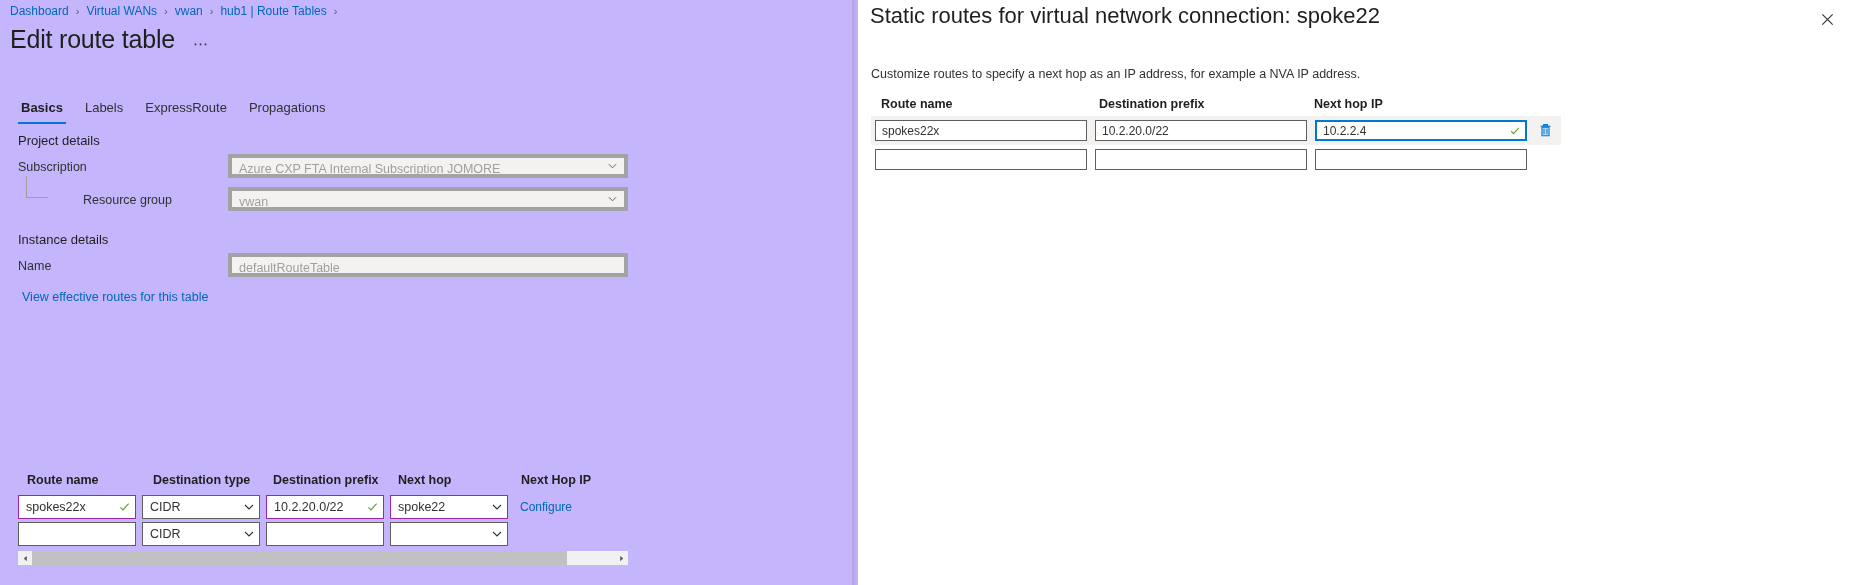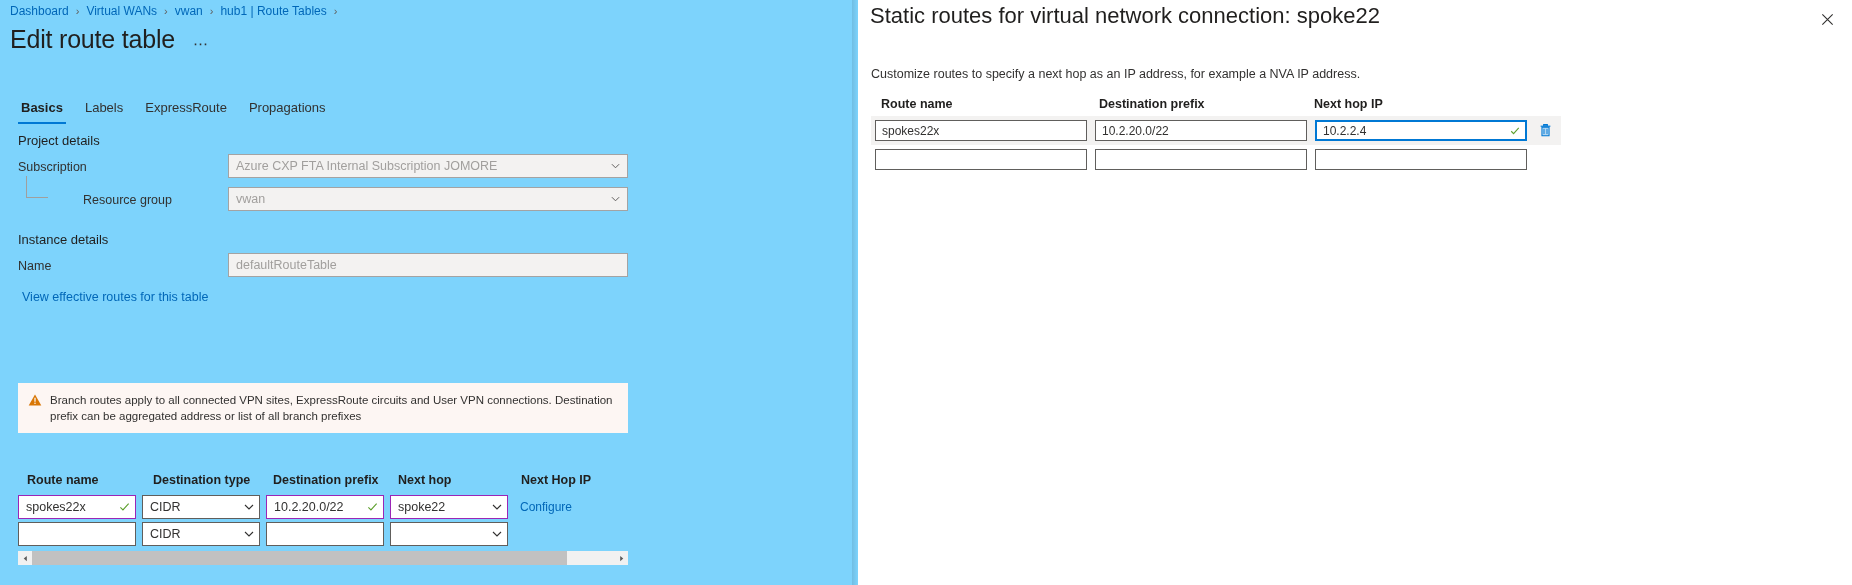--- a/index.html
+++ b/index.html
@@ -9,21 +9,21 @@
     background: #ffffff;
     font-family: "Liberation Sans", sans-serif;
     color: #323130;
     overflow: hidden;
   }
   .screen { position: relative; width: 1852px; height: 585px; background: #fff; }
 
   
   .left-blade {
     position: absolute; left: 0; top: 0; width: 972px; height: 585px;
-    background: #7dd3fc; overflow: hidden;
+    background: #c4b5fd; overflow: hidden;
   }
   .breadcrumb {
     position: absolute; left: 10px; top: 4px;
     font-size: 12px; display: flex; align-items: center; gap: 0;
     white-space: nowrap;
   }
   .bc-link { color: #0067b8; cursor: pointer; font-size: 12px; }
   .bc-sep { color: #605e5c; font-size: 11px; margin: 0 7px; }
 
   .page-title-row {
@@ -53,21 +53,21 @@
   .section-head {
     position: absolute; left: 18px; font-size: 13px; font-weight: 400; color: #201f1e; text-align: right;
   }
   .field-label {
     position: absolute; left: 18px; font-size: 12.5px; color: #323130;
   }
   .field-label.indented { left: 54px; margin-left: 29px; }
 
   .readonly-input {
     position: absolute; left: 228px; width: 400px; height: 24px;
-    background: #f3f2f1; border: 1px solid #a3a3a3;
+    background: #f3f2f1; border: 4px solid #a3a3a3;
     font-size: 12.5px; color: #a19f9d; line-height: 22px;
     padding: 0 24px 0 7px; white-space: nowrap; overflow: hidden;
   }
   .dd-caret {
     position: absolute; right: 7px; top: 50%; transform: translateY(-50%);
     width: 9px; height: 9px; pointer-events: none;
   }
   .tree-connector {
     position: absolute; border-left: 1px solid #a19f9d; border-bottom: 1px solid #a19f9d;
   }
@@ -211,28 +211,20 @@
 
     <div class="section-head" style="top:232px;">Instance details</div>
 
     <div class="field-label" style="top:259px;">Name</div>
     <div class="readonly-input" style="top:253px;">
       <span>defaultRouteTable</span>
     </div>
 
     <div class="eff-routes-link" style="top:290px;">View effective routes for this table</div>
 
-    <div class="warn-banner">
-      <svg class="warn-icon" viewBox="0 0 16 16">
-        <path d="M8 1.6 L15.2 14.4 L0.8 14.4 Z" fill="#d97706"></path>
-        <rect x="7.3" y="5.4" width="1.4" height="4.6" fill="#ffffff"></rect>
-        <rect x="7.3" y="11" width="1.4" height="1.5" fill="#ffffff"></rect>
-      </svg>
-      <div class="warn-text">Branch routes apply to all connected VPN sites, ExpressRoute circuits and User VPN connections. Destination prefix can be aggregated address or list of all branch prefixes</div>
-    </div>
 
     <div class="routes-grid">
       <div class="rg-header">
         <div class="rg-h-name">Route name</div>
         <div class="rg-h-dtype">Destination type</div>
         <div class="rg-h-dprefix">Destination prefix</div>
         <div class="rg-h-nhop">Next hop</div>
         <div class="rg-h-nhopip">Next Hop IP</div>
       </div>
 

